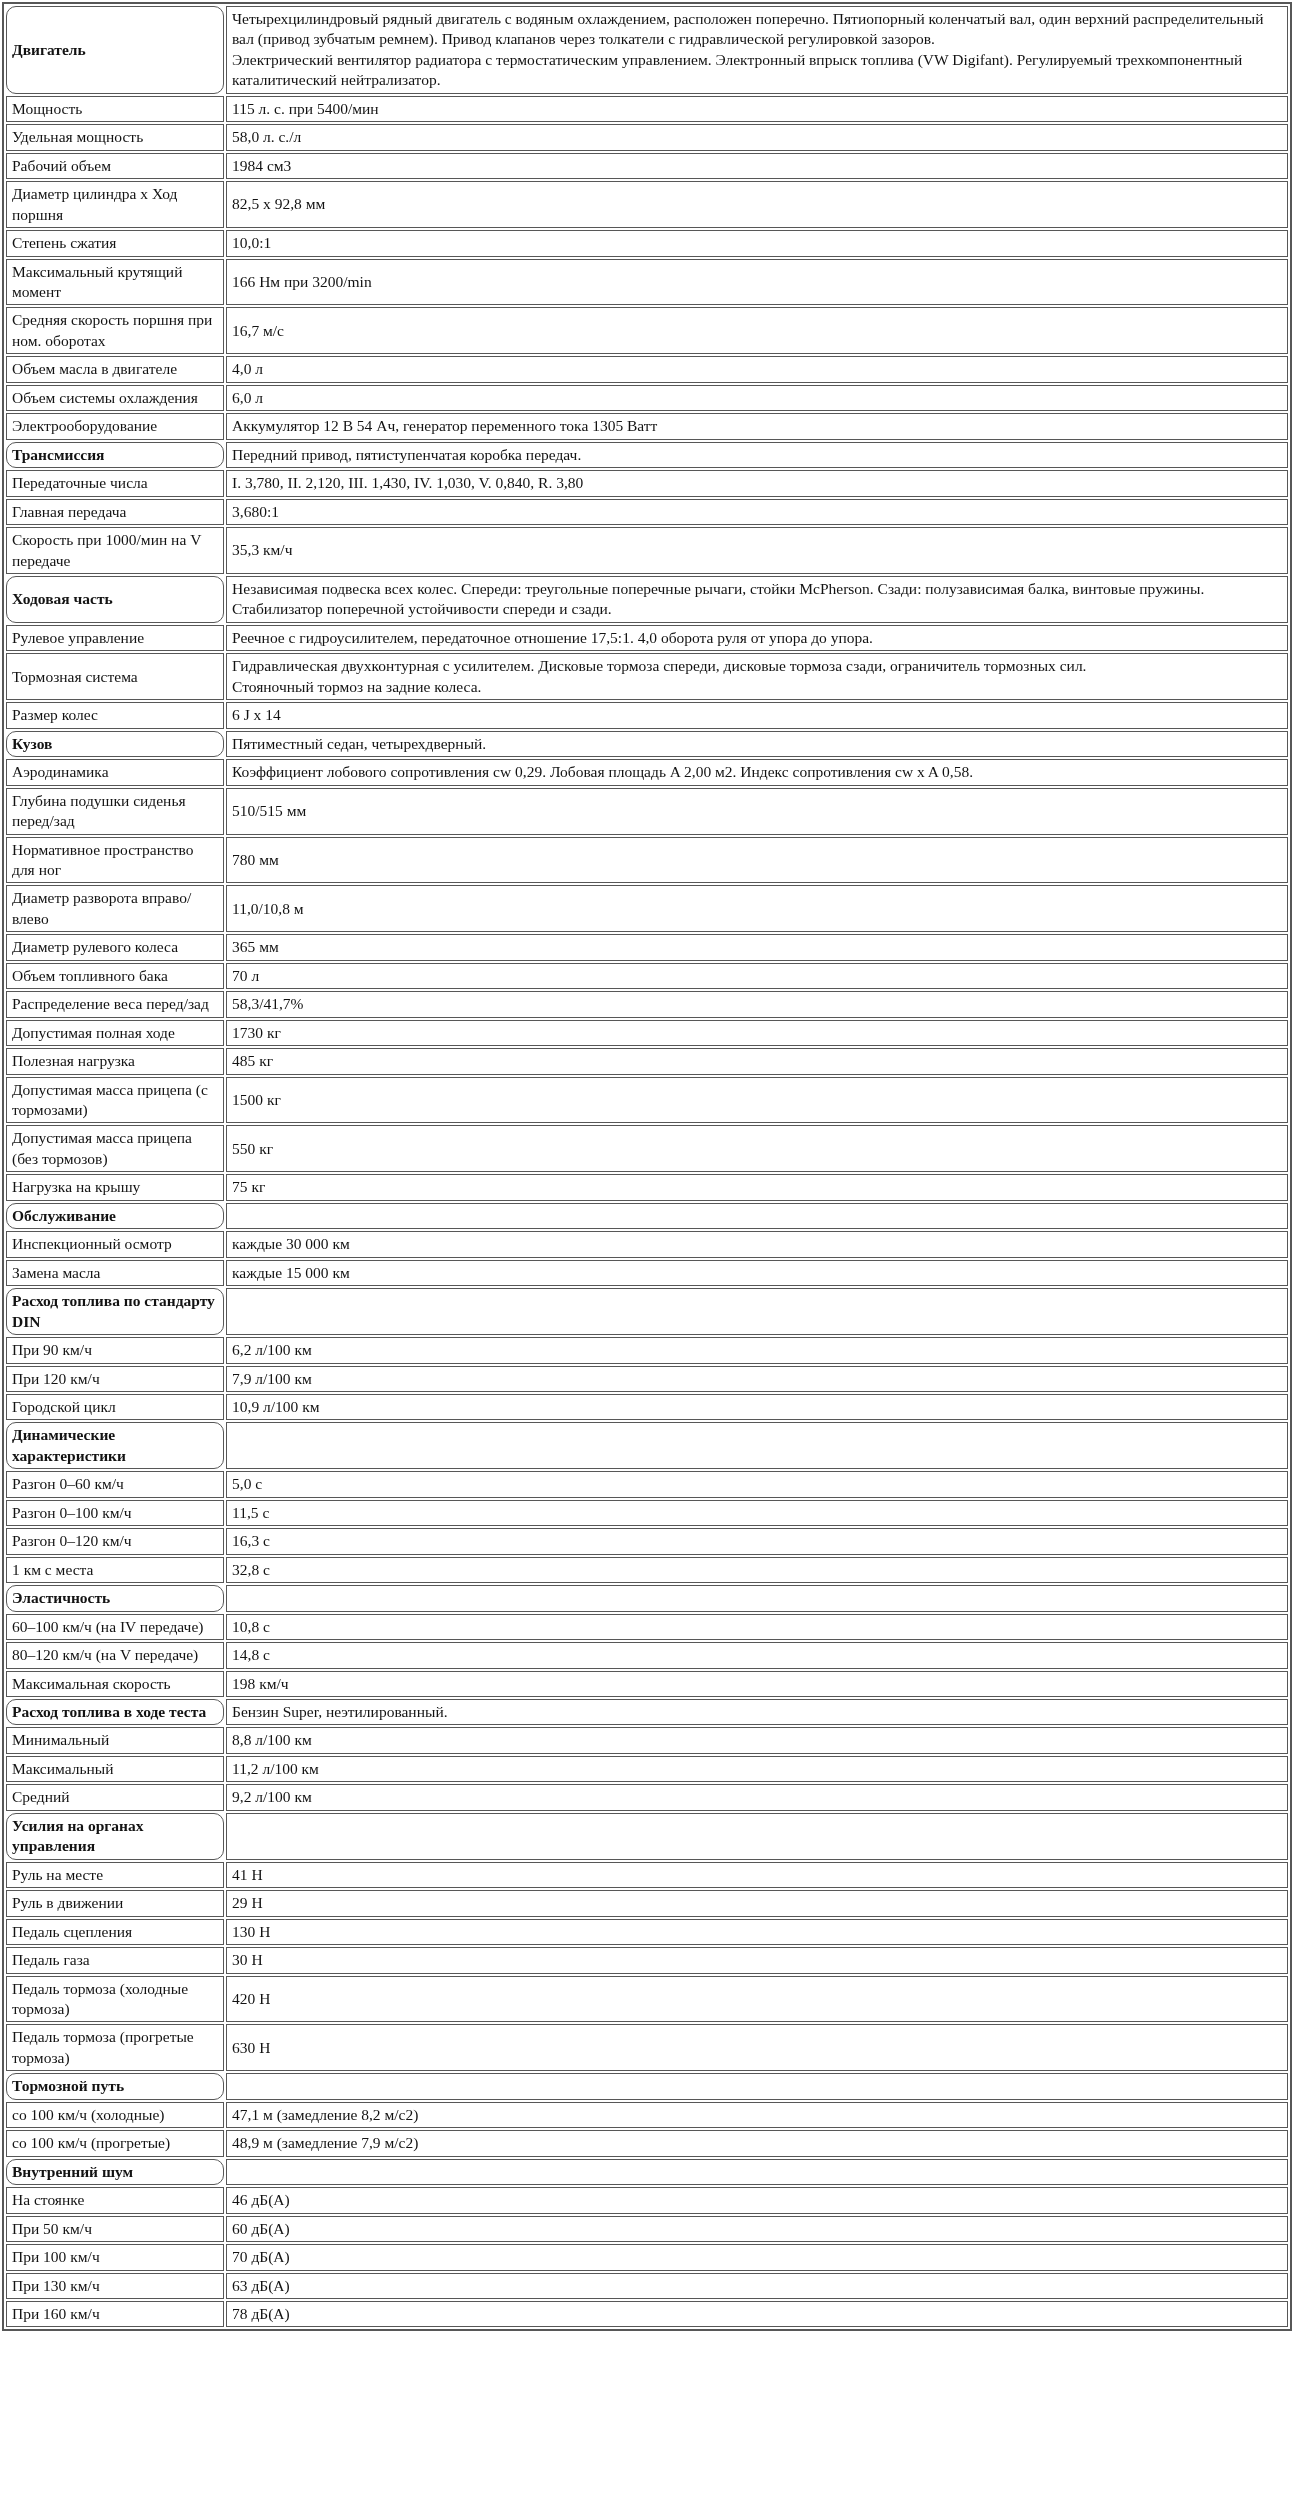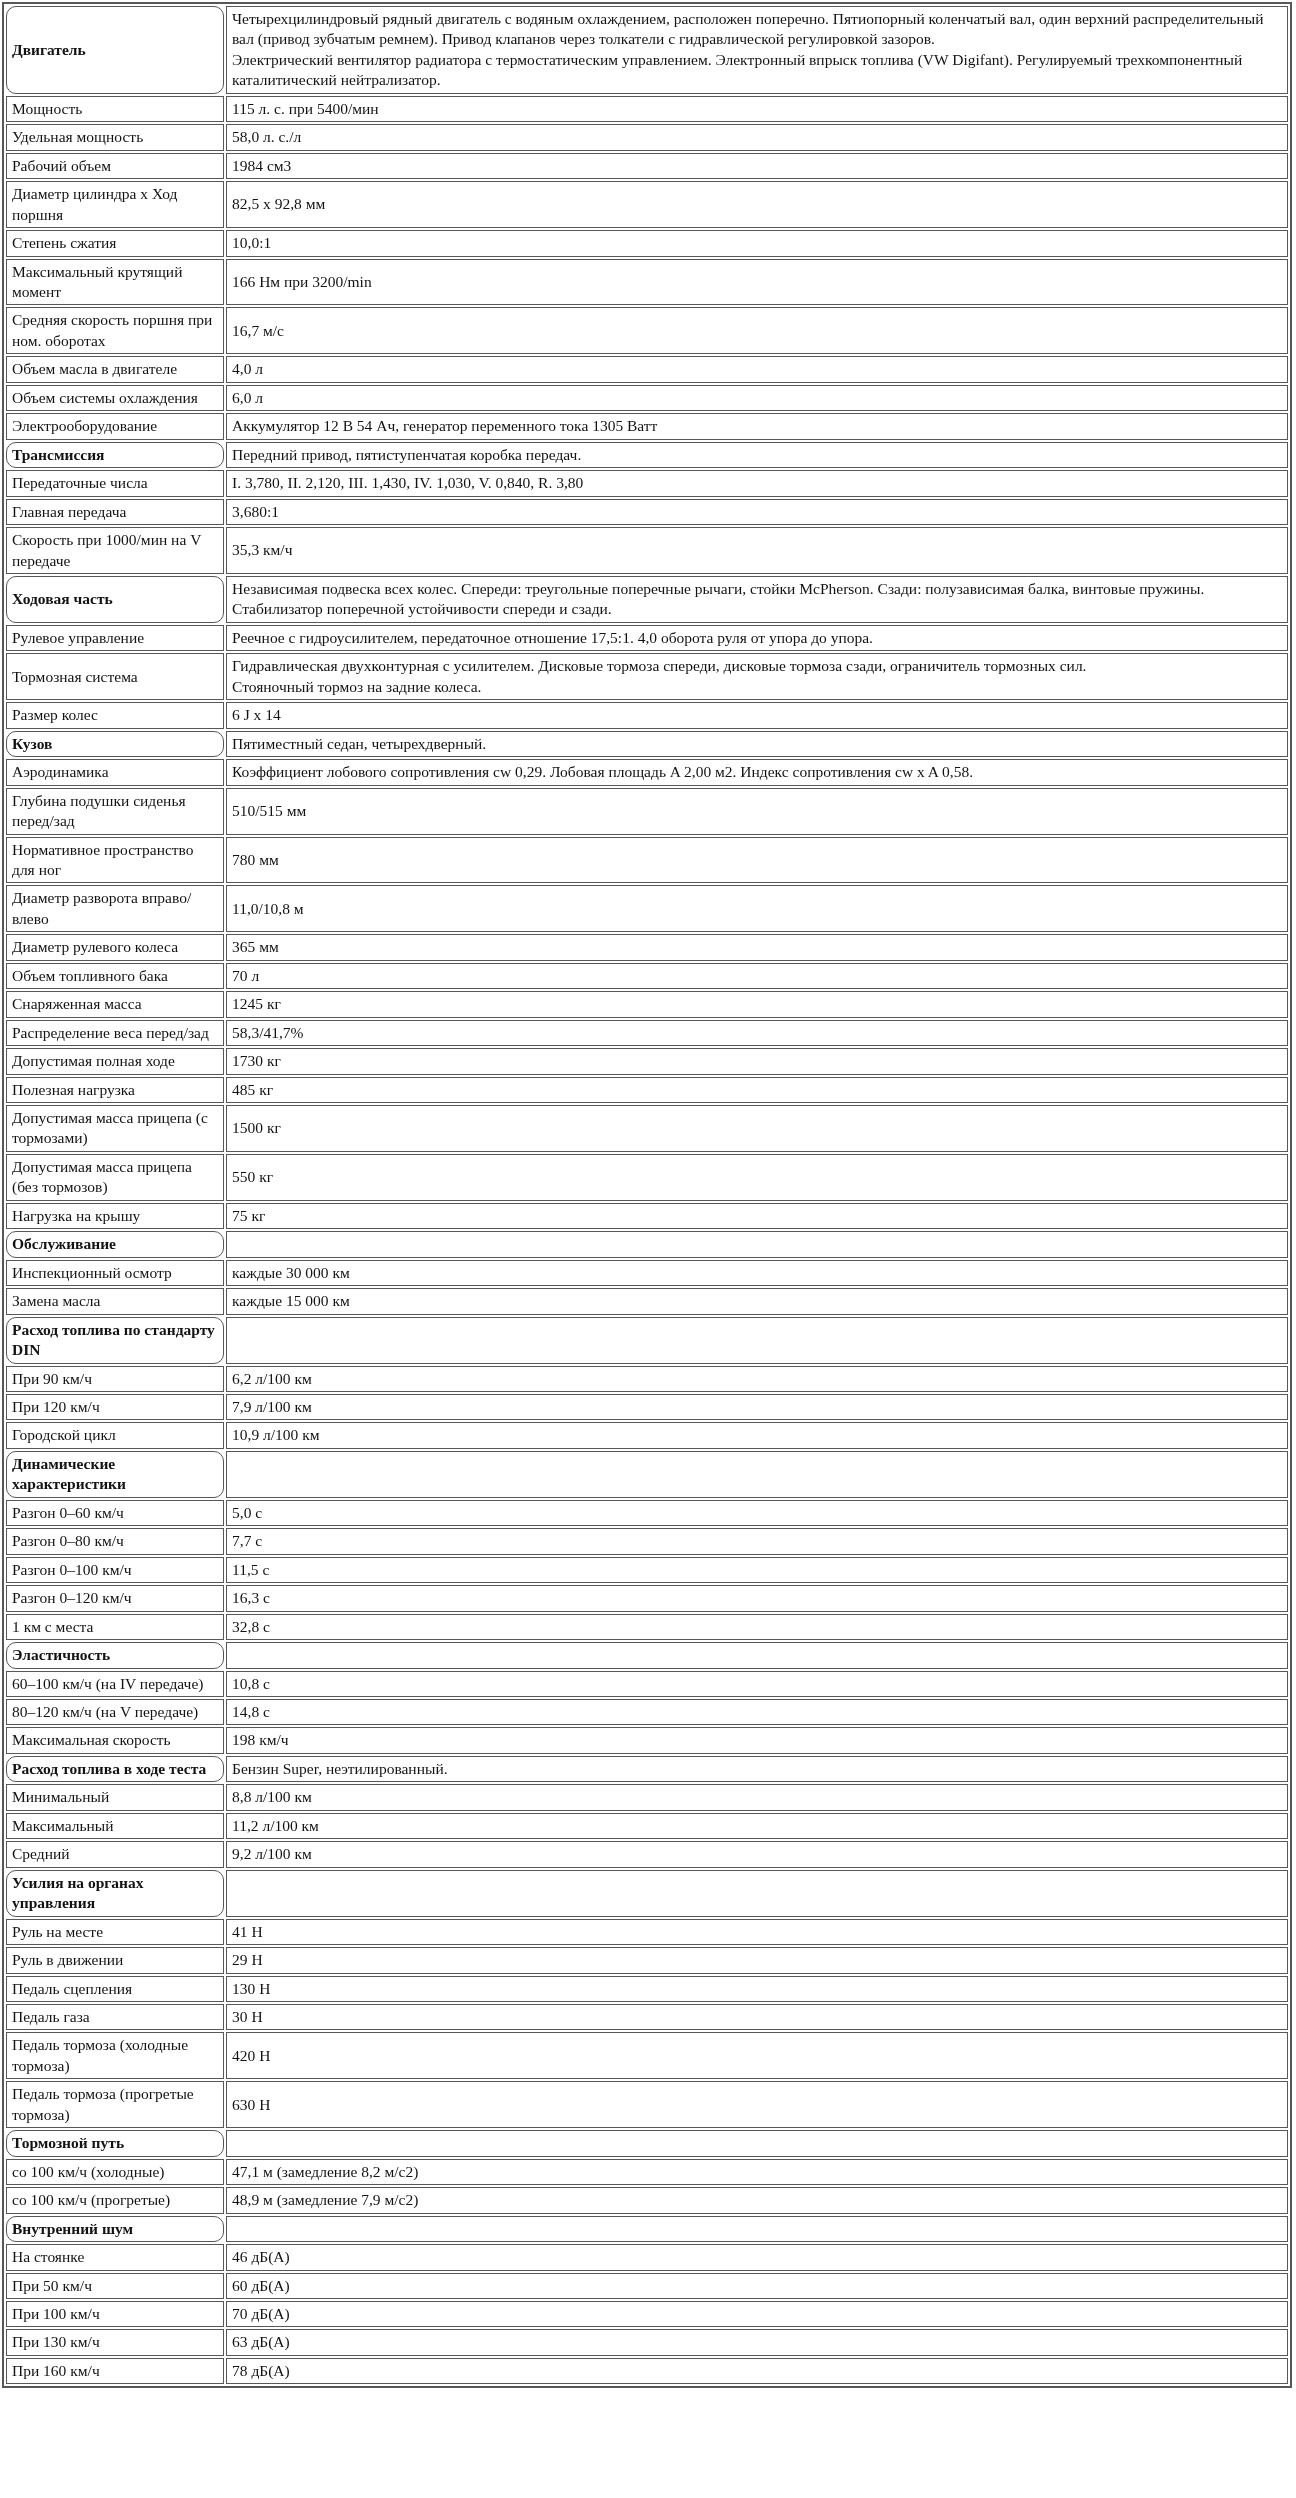--- a/index.html
+++ b/index.html
@@ -136,24 +136,20 @@
       </tr>
       <tr>
         <td class="c1">Диаметр рулевого колеса</td>
         <td class="c2">365 мм</td>
       </tr>
       <tr>
         <td class="c1">Объем топливного бака</td>
         <td class="c2">70 л</td>
       </tr>
       <tr>
-        <td class="c1">Снаряженная масса</td>
-        <td class="c2">1245 кг</td>
-      </tr>
-      <tr>
         <td class="c1">Распределение веса перед/зад</td>
         <td class="c2">58,3/41,7%</td>
       </tr>
       <tr>
         <td class="c1">Допустимая полная ходе</td>
         <td class="c2">1730 кг</td>
       </tr>
       <tr>
         <td class="c1">Полезная нагрузка</td>
         <td class="c2">485 кг</td>
@@ -198,24 +194,20 @@
         <td class="c1">Городской цикл</td>
         <td class="c2">10,9 л/100 км</td>
       </tr>
       <tr>
         <td class="c1 b">Динамические характеристики</td>
         <td class="c2"></td>
       </tr>
       <tr>
         <td class="c1">Разгон 0–60 км/ч</td>
         <td class="c2">5,0 с</td>
-      </tr>
-      <tr>
-        <td class="c1">Разгон 0–80 км/ч</td>
-        <td class="c2">7,7 с</td>
       </tr>
       <tr>
         <td class="c1">Разгон 0–100 км/ч</td>
         <td class="c2">11,5 с</td>
       </tr>
       <tr>
         <td class="c1">Разгон 0–120 км/ч</td>
         <td class="c2">16,3 с</td>
       </tr>
       <tr>

